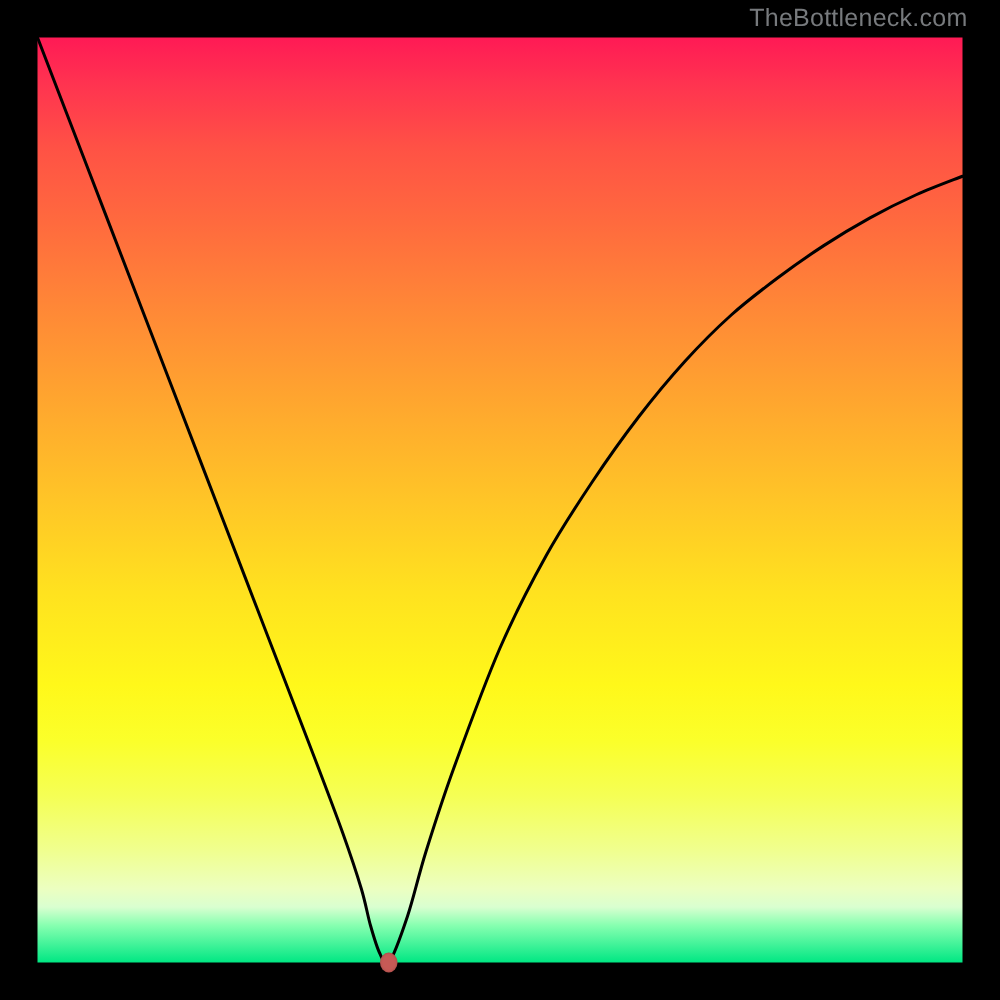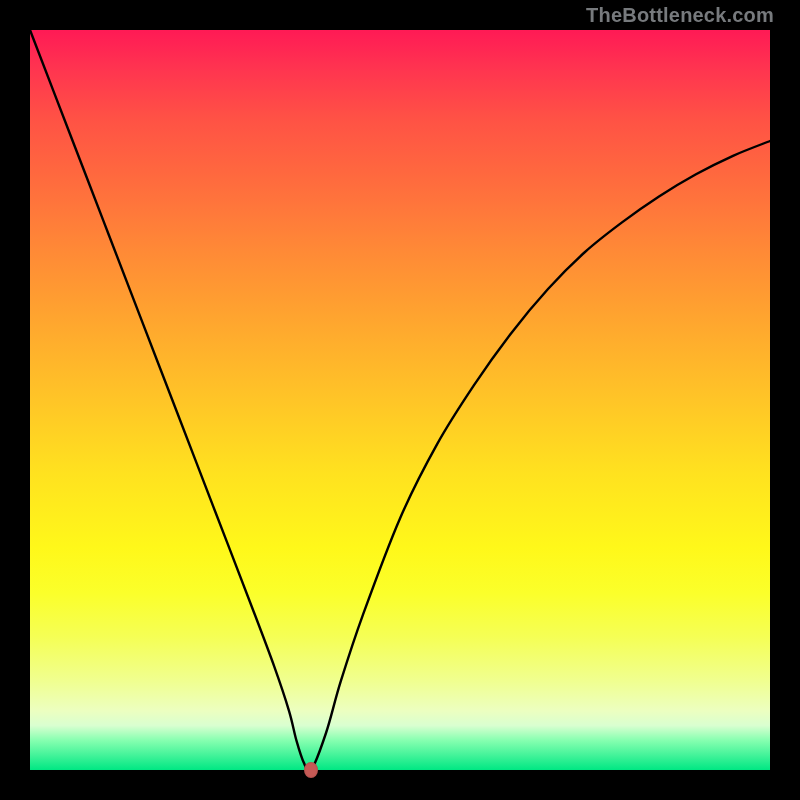--- a/index.html
+++ b/index.html
@@ -50,21 +50,21 @@
     width: 740px;
     height: 740px;
     overflow: visible;
   }
   .watermark {
     position: absolute;
     top: 4px;
     right: 26px;
     color: #777a7d;
     font-size: 20px;
-    font-weight: 700;
+    font-weight: 400;
     letter-spacing: 0.2px;
   }
   .marker {
     position: absolute;
     width: 14px;
     height: 16px;
     border-radius: 50%;
     background: #c65a56;
     transform: translate(-50%, -50%);
     box-shadow: inset 0 0 2px rgba(0,0,0,0.25);

